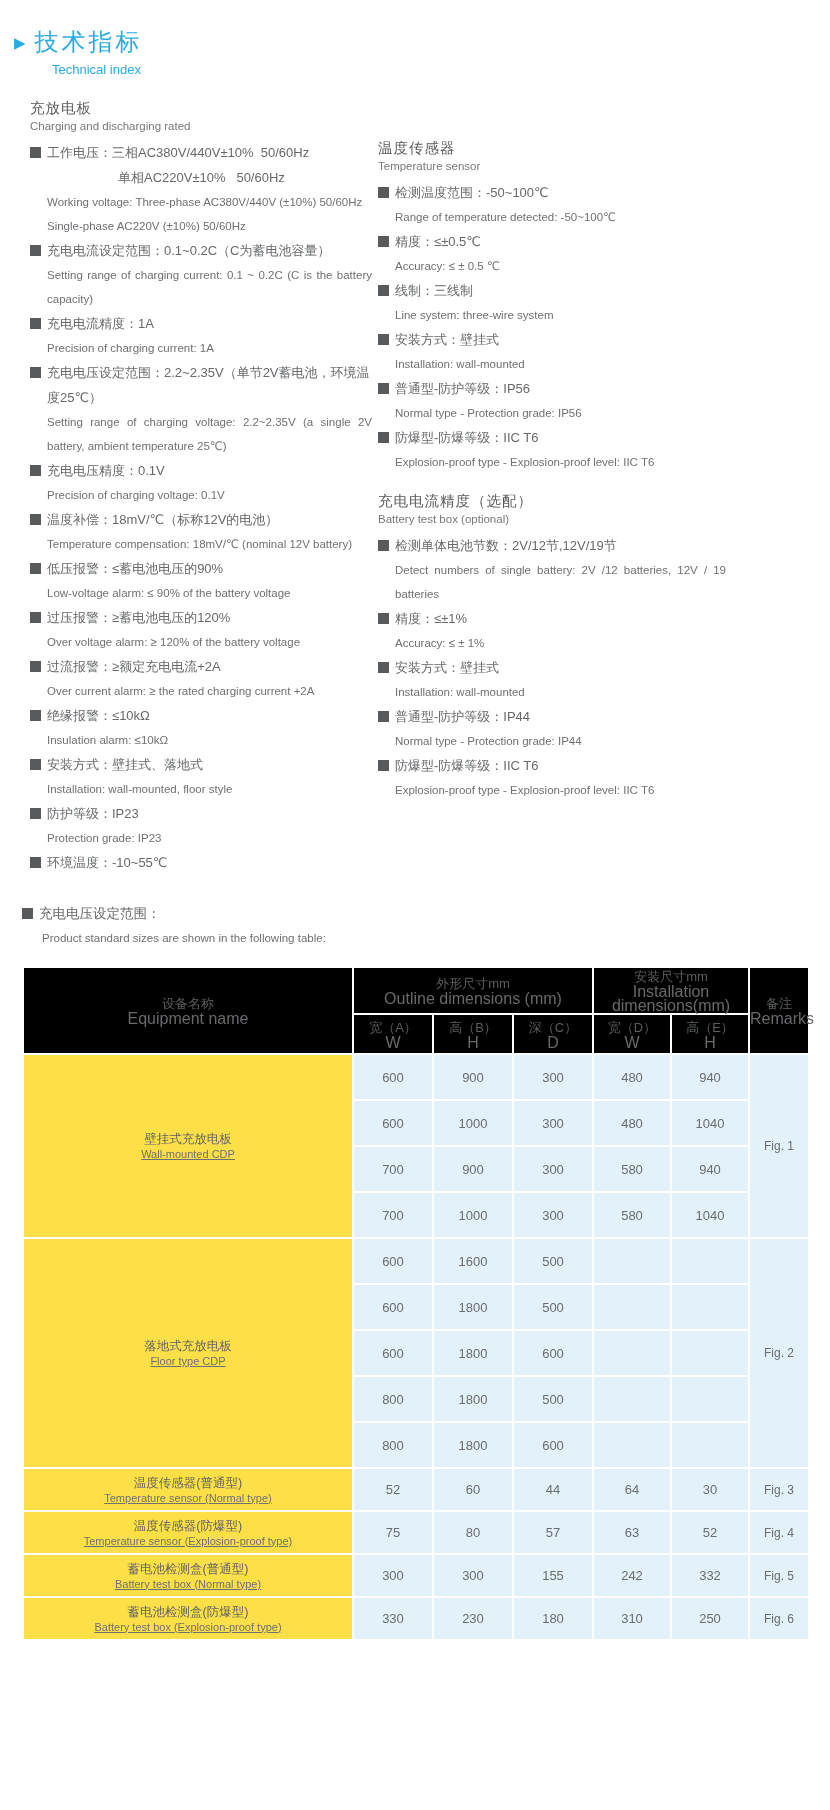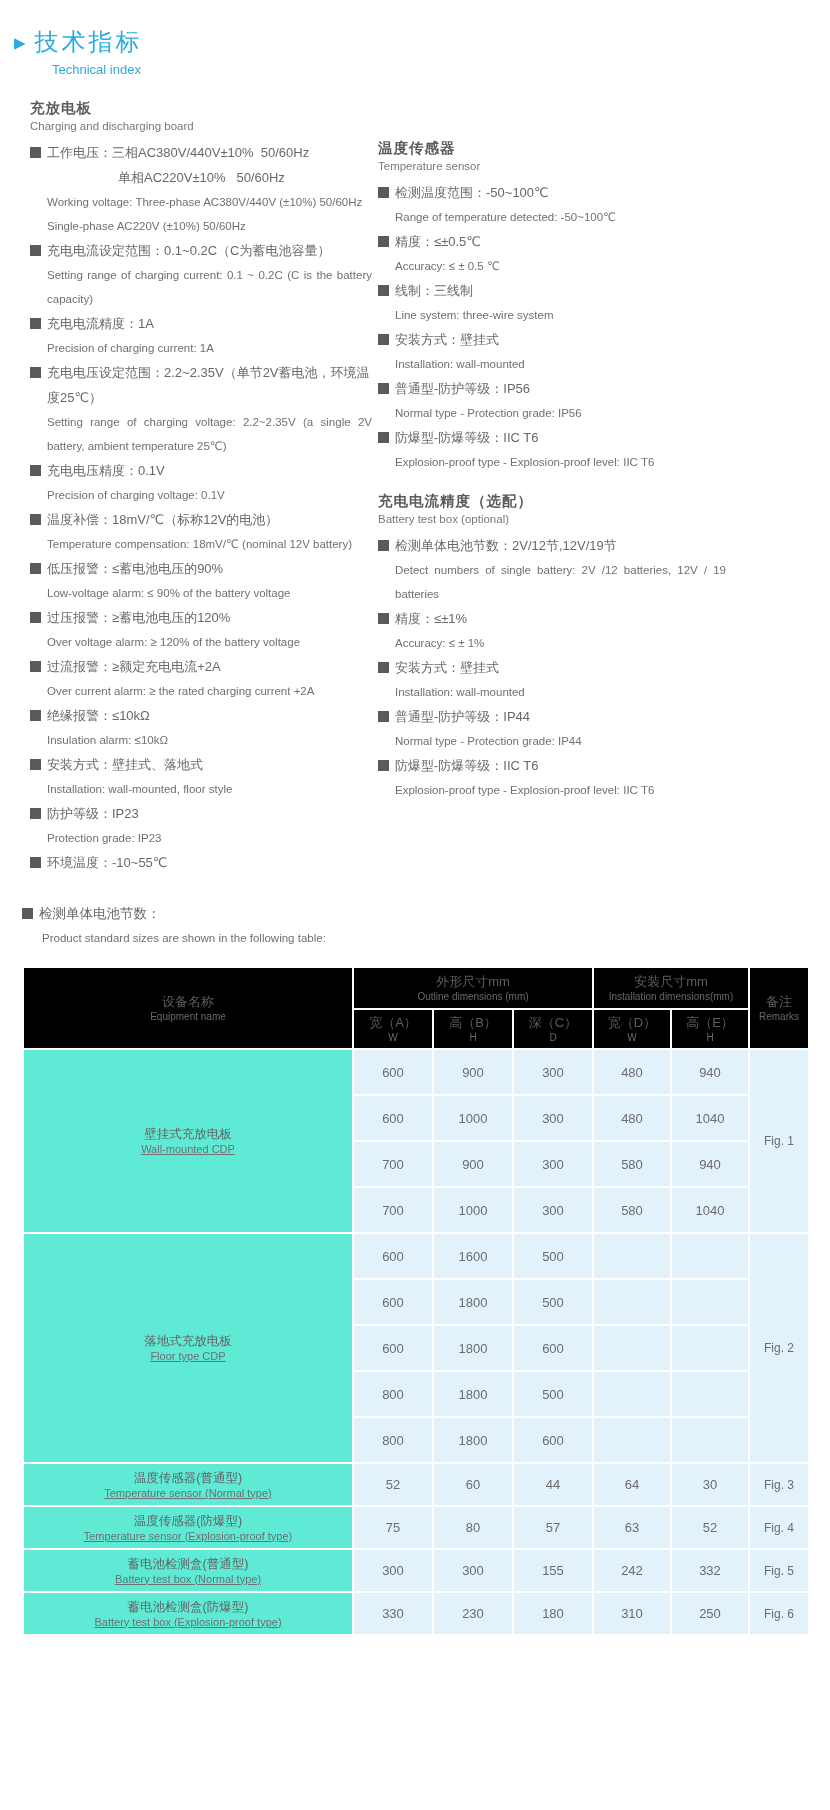--- a/index.html
+++ b/index.html
@@ -16,21 +16,21 @@
   .title-row { display: flex; align-items: center; }
   .tri { color: #29abe2; font-size: 15px; margin-right: 9px; line-height: 1; }
   .title-zh { color: #29abe2; font-size: 24px; letter-spacing: 3px; font-weight: 500; }
   .title-en { color: #29abe2; font-size: 13px; margin: 4px 0 16px 38px; }
 
   
   .columns { display: flex; padding-left: 30px; margin-top: 22px; }
   .col-left  { width: 342px; }
   .col-right { width: 348px; margin-left: 6px; margin-top: 40px; }
 
-  .sec-title-zh { font-size: 14.5px; font-weight: bold; color: #595b5d; letter-spacing: 1px; }
+  .sec-title-zh { font-size: 14.5px; font-weight: normal; color: #595b5d; letter-spacing: 1px; }
   .sec-title-en { font-size: 11.5px; color: #77787b; margin: 2px 0 8px 0; }
   .sec-gap { margin-top: 18px; }
 
   .zh-line { font-size: 13px; line-height: 25px; color: #66686b; padding-left: 17px; text-indent: -17px; }
   .zh-line span { white-space: pre-wrap; }
   .zh-line .bullet {
     display: inline-block; width: 11px; height: 11px; background: #595a5c;
     margin-right: 6px; vertical-align: -1px;
   }
   .zh-line.cont { padding-left: 88px; text-indent: 0; }
@@ -42,28 +42,28 @@
   .table-note .en-line { padding-left: 20px; }
 
   
   table.size-table {
     border-collapse: collapse; table-layout: fixed;
     width: 786px; margin: 16px 0 0 22px;
   }
   .size-table th, .size-table td { border: 2px solid #ffffff; padding: 0; }
   .size-table thead th { background: #000000; color: #5b5d5f; font-weight: normal; }
   .size-table thead .h-zh { font-size: 13px; line-height: 17px; }
-  .size-table thead .h-en { font-size: 10px; line-height: 14px; color: #68696c; }
+  .size-table thead .h-en { font-size: 16px; line-height: 14px; color: #68696c; }
   .size-table thead tr:first-child th { height: 42px; }
   .size-table thead tr:last-child th  { height: 40px; }
   .size-table tbody td {
     background: #e3f2fa; text-align: center; vertical-align: middle;
     color: #6a6c6e; font-size: 13px; height: 46px;
   }
-  .size-table tbody td.name-cell { background: #5eead4; }
+  .size-table tbody td.name-cell { background: #fde047; }
   .size-table tbody td.name-cell .n-zh { font-size: 12.5px; line-height: 16px; color: #626466; }
   .size-table tbody td.name-cell .n-en { font-size: 11px; line-height: 14px; color: #6e7073; text-decoration: underline; }
   .size-table tbody td.remark-cell { background: #e3f2fa; font-size: 12px; }
   .size-table tbody tr.short td { height: 43px; }
 </style>
 </head>
 <body>
 
 <div class="page">
 
@@ -72,21 +72,21 @@
       <span class="tri">▶</span>
       <span class="title-zh">技术指标</span>
     </div>
     <div class="title-en">Technical index</div>
   </div>
 
   <div class="columns">
 
     <div class="col-left">
       <div class="sec-title-zh">充放电板</div>
-      <div class="sec-title-en">Charging and discharging board</div>
+      <div class="sec-title-en">Charging and discharging rated</div>
       <div>
           <div class="zh-line"><span class="bullet"></span><span>工作电压：三相AC380V/440V±10%  50/60Hz</span></div>
           <div class="zh-line cont"><span>单相AC220V±10%   50/60Hz</span></div>
           <div class="en-line">Working voltage: Three-phase AC380V/440V (±10%) 50/60Hz</div>
           <div class="en-line">Single-phase AC220V (±10%) 50/60Hz</div>
           <div class="zh-line"><span class="bullet"></span><span>充电电流设定范围：0.1~0.2C（C为蓄电池容量）</span></div>
           <div class="en-line">Setting range of charging current: 0.1 ~ 0.2C (C is the battery capacity)</div>
           <div class="zh-line"><span class="bullet"></span><span>充电电流精度：1A</span></div>
           <div class="en-line">Precision of charging current: 1A</div>
           <div class="zh-line"><span class="bullet"></span><span>充电电压设定范围：2.2~2.35V（单节2V蓄电池，环境温度25℃）</span></div>
@@ -145,21 +145,21 @@
             <div class="zh-line"><span class="bullet"></span><span>防爆型-防爆等级：IIC T6</span></div>
             <div class="en-line">Explosion-proof type - Explosion-proof level: IIC T6</div>
           </div>
       </div>
     </div>
 
   </div>
 
   <div class="table-note">
     <div class="zh-line">
-      <span class="bullet"></span><span>检测单体电池节数：</span>
+      <span class="bullet"></span><span>充电电压设定范围：</span>
     </div>
     <div class="en-line">Product standard sizes are shown in the following table:</div>
   </div>
 
   <table class="size-table">
     <colgroup>
       <col style="width:330px">
         <col style="width:80px">
         <col style="width:80px">
       <col style="width:80px">

